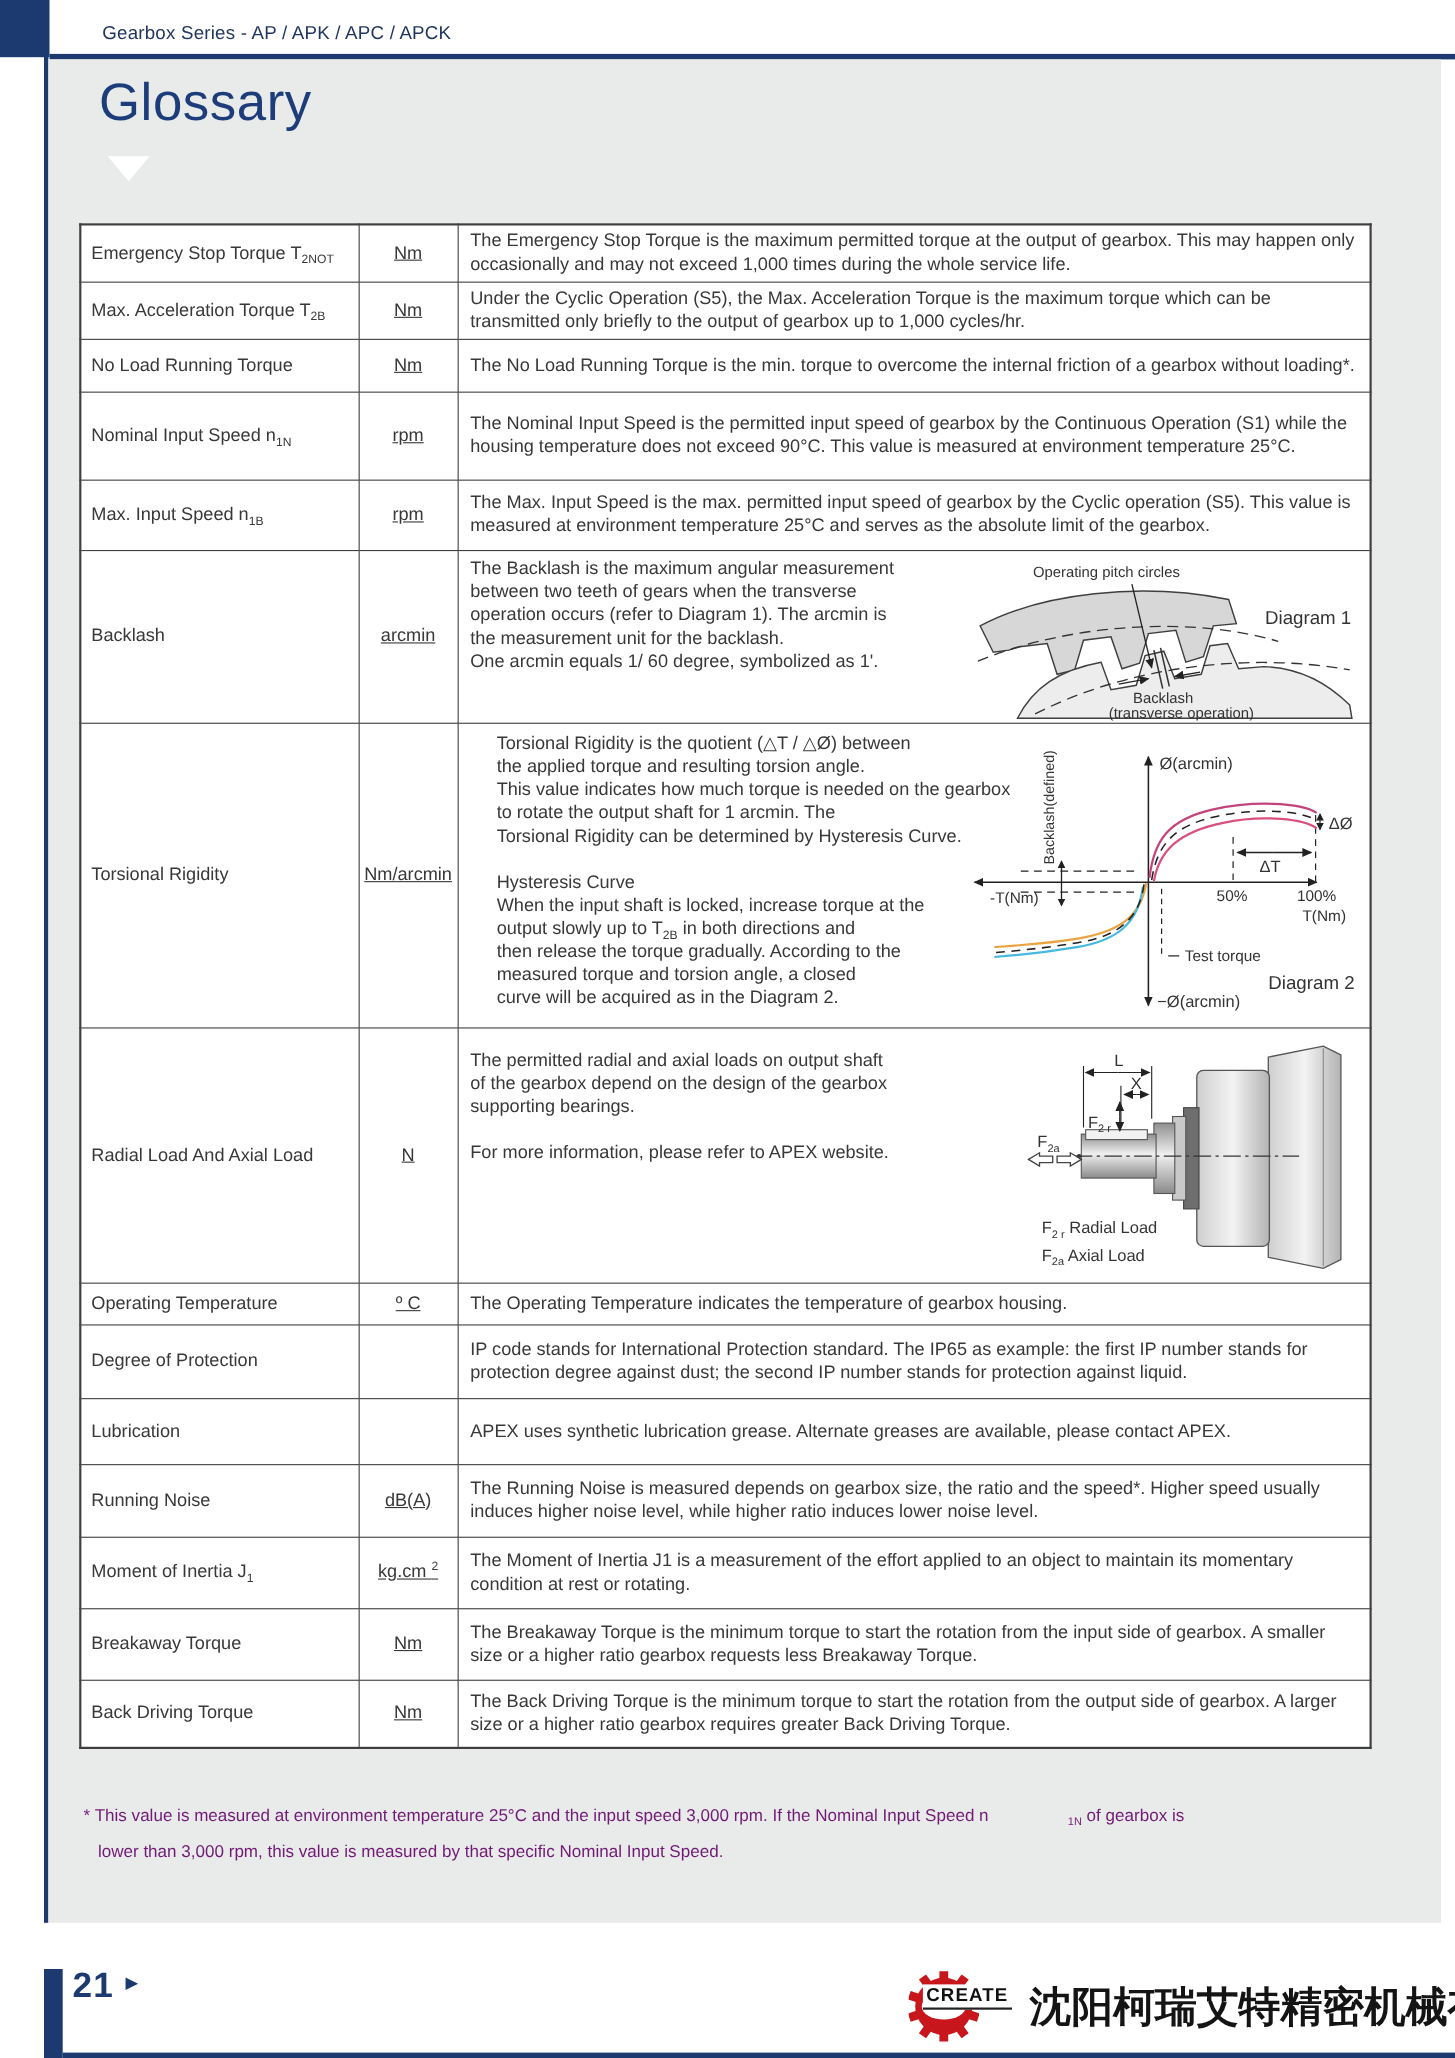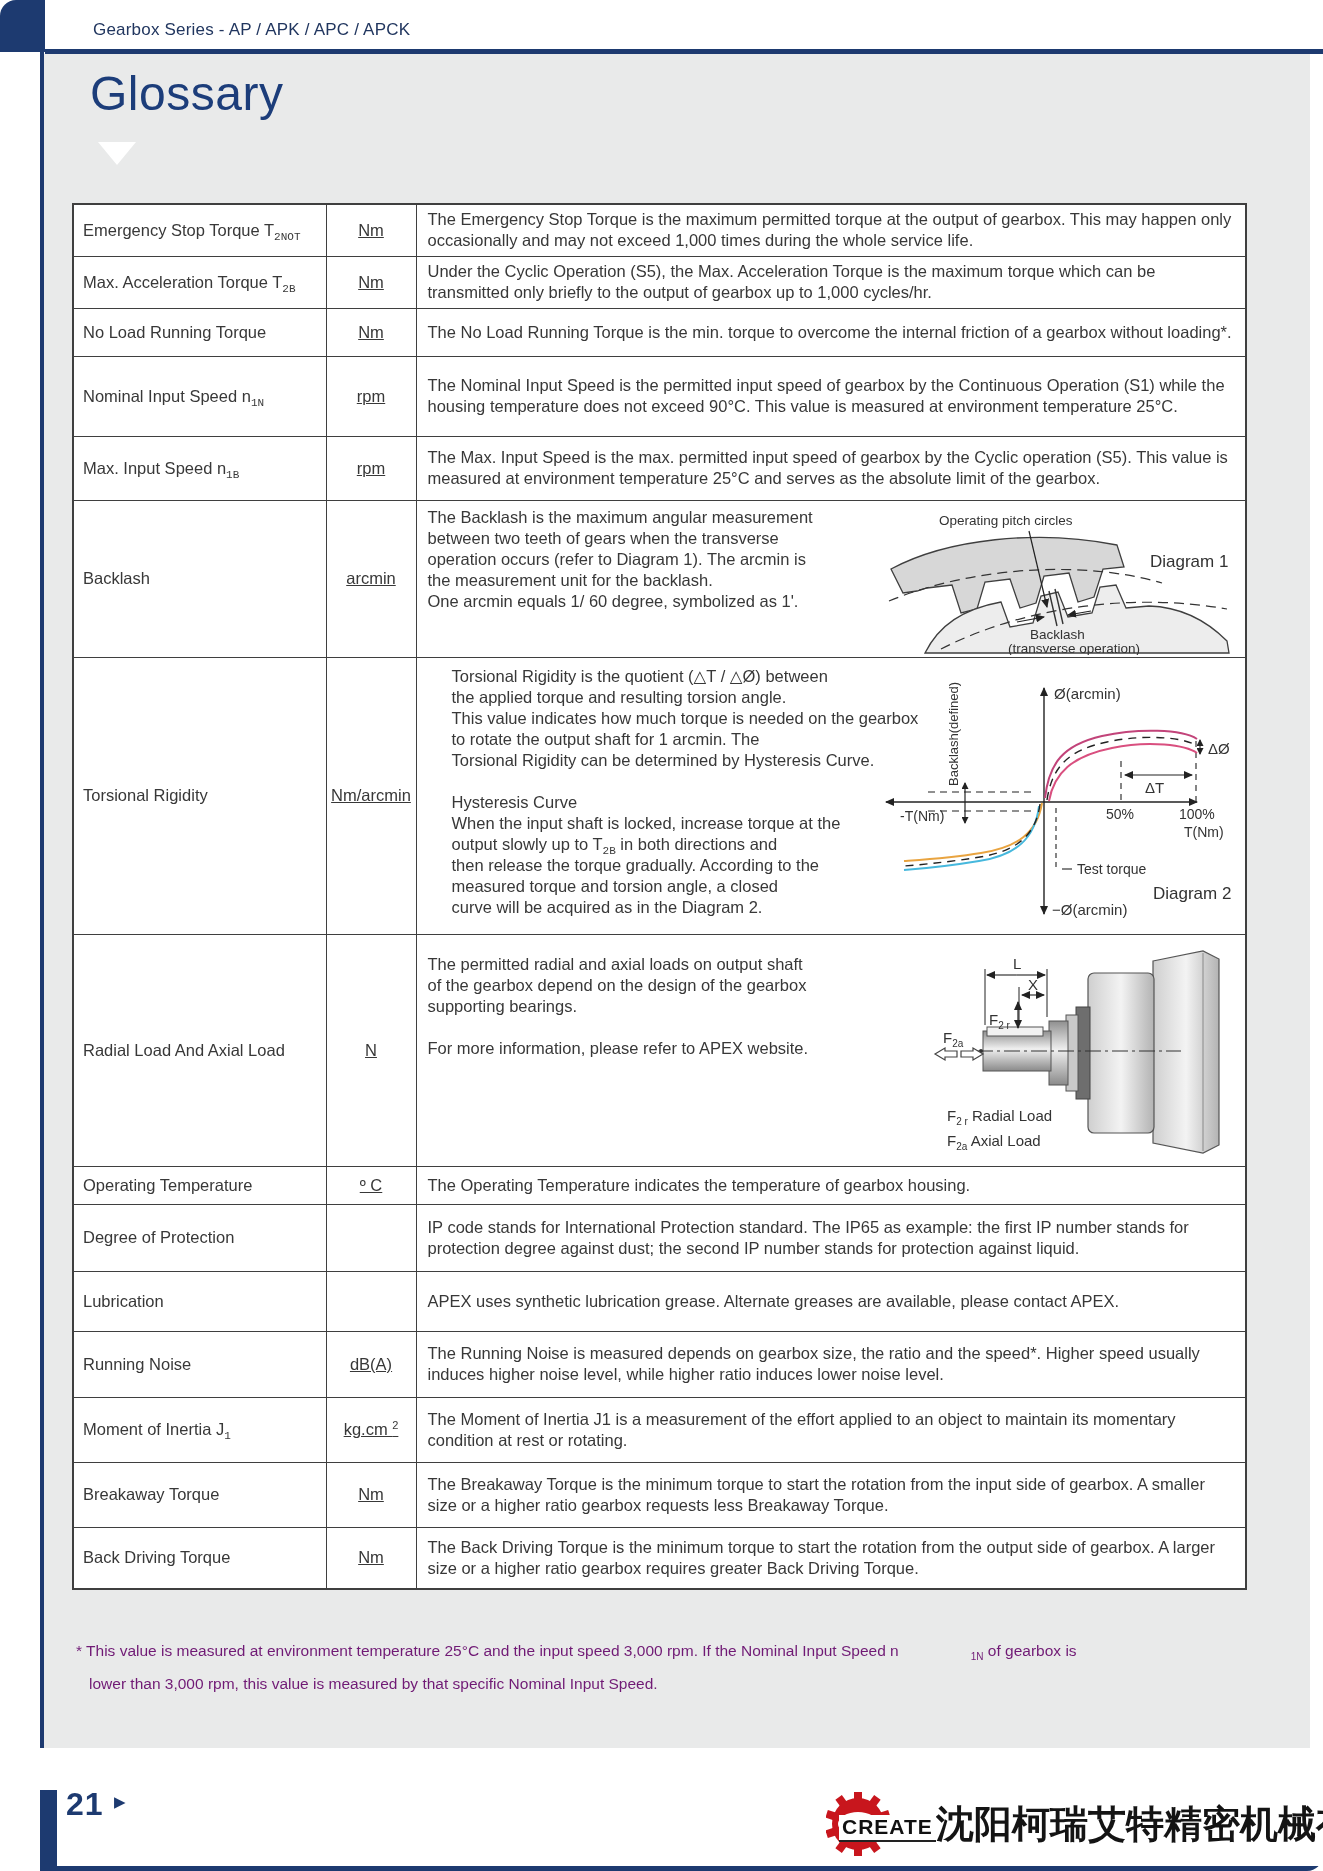--- a/index.html
+++ b/index.html
@@ -1,38 +1,38 @@
 <!DOCTYPE html>
 <html><head>
 <meta charset="utf-8">
 <style>
   html,body{margin:0;padding:0;background:#fff;}
   .page{position:relative;width:1323px;height:1871px;background:#ffffff;overflow:hidden;
-        font-family:"Liberation Sans","DejaVu Sans",sans-serif;color:#383838;border-radius:16px;}
+        font-family:"Liberation Sans","DejaVu Sans",sans-serif;color:#383838;}
 
   
   .corner-block{position:absolute;left:0;top:0;width:45px;height:52px;background:#1d3a70;}
   .header-series{position:absolute;left:93px;top:20px;font-size:17px;color:#21365f;letter-spacing:.2px;}
   .top-rule{position:absolute;left:45px;top:49px;width:1278px;height:5px;background:#1d3a70;}
   .left-vline{position:absolute;left:40px;top:49px;width:4px;height:1699px;background:#1d3a70;}
   .panel{position:absolute;left:44px;top:54px;width:1266px;height:1694px;background:#e9eaea;}
 
   .page-title{position:absolute;left:90px;top:66px;font-size:48px;font-weight:normal;color:#1c3d7a;letter-spacing:.5px;}
   .title-pointer{position:absolute;left:98px;top:142px;width:0;height:0;
       border-left:19px solid transparent;border-right:19px solid transparent;border-top:23px solid #ffffff;}
 
   
   .glossary-table{position:absolute;left:72px;top:203px;width:1173px;border-collapse:collapse;table-layout:fixed;background:#fff;}
   .glossary-table td{border:1px solid #3f3f3f;font-size:16.5px;color:#383838;}
   .glossary-table{border:2px solid #3f3f3f;}
   td.t-term{padding:2px 4px 2px 9px;vertical-align:middle;}
   td.t-unit{text-align:center;vertical-align:middle;padding:0 2px;text-decoration:underline;}
   td.t-desc{padding:3px 8px 3px 11px;vertical-align:middle;line-height:21px;position:relative;}
   .desc-text{white-space:pre-line;}
-  .glossary-table sub{font-size:11px;line-height:0;font-family:Liberation Mono, monospace;}
+  .glossary-table sub{font-size:11px;line-height:0;}
   .glossary-table sup{font-size:11px;line-height:0;}
   tr.row-diagram td.t-desc{vertical-align:top;}
   tr.row-backlash .desc-text{width:450px;padding-top:3px;}
   tr.row-torsional .desc-text{width:515px;padding-top:5px;margin-left:24px;}
   tr.row-radial .desc-text{width:465px;padding-top:16px;}
   .diag{position:absolute;}
   .diag1{left:460px;top:2px;}
   .diag2{left:449px;top:3px;}
   .diag3{left:514px;top:12px;}
   .diag text{fill:#333;font-family:"Liberation Sans","DejaVu Sans",sans-serif;}
@@ -44,22 +44,22 @@
   .fn-line2{margin-left:13px;margin-top:5px;}
 
   
   .footer-bar{position:absolute;left:40px;top:1790px;width:17px;height:81px;background:#1d3a70;}
   .page-number{position:absolute;left:66px;top:1786px;font-size:32px;font-weight:bold;color:#1d3a70;letter-spacing:1px;}
   .page-number-arrow{position:absolute;left:114px;top:1793px;font-size:15px;color:#1d3a70;}
   .bottom-rule{position:absolute;left:57px;top:1866px;width:1266px;height:5px;background:#1d3a70;}
 
   .logo-wrap{position:absolute;left:826px;top:1792px;display:flex;align-items:center;}
   .gear-box{position:relative;width:64px;height:64px;flex:0 0 auto;}
-  .logo-create{position:absolute;left:13px;top:23px;background:#ffffff;color:#111;
-      font-weight:bold;font-size:21px;letter-spacing:1px;padding:0 3px 1px 3px;border-bottom:2px solid #222;white-space:nowrap;}
+  .logo-create{position:absolute;left:13px;top:12px;background:#ffffff;color:#111;
+      font-weight:bold;font-size:17px;letter-spacing:1px;padding:0 3px 1px 3px;border-bottom:2px solid #222;white-space:nowrap;}
   .company-name{font-weight:bold;color:#141414;font-size:38px;margin-left:46px;white-space:nowrap;
       font-family:"DejaVu Sans","Liberation Sans",sans-serif;}
 </style>
 </head>
 <body>
 
 <div class="page">
 
   <div class="corner-block"></div>
   <div class="header-series">Gearbox Series - AP / APK / APC / APCK</div>

